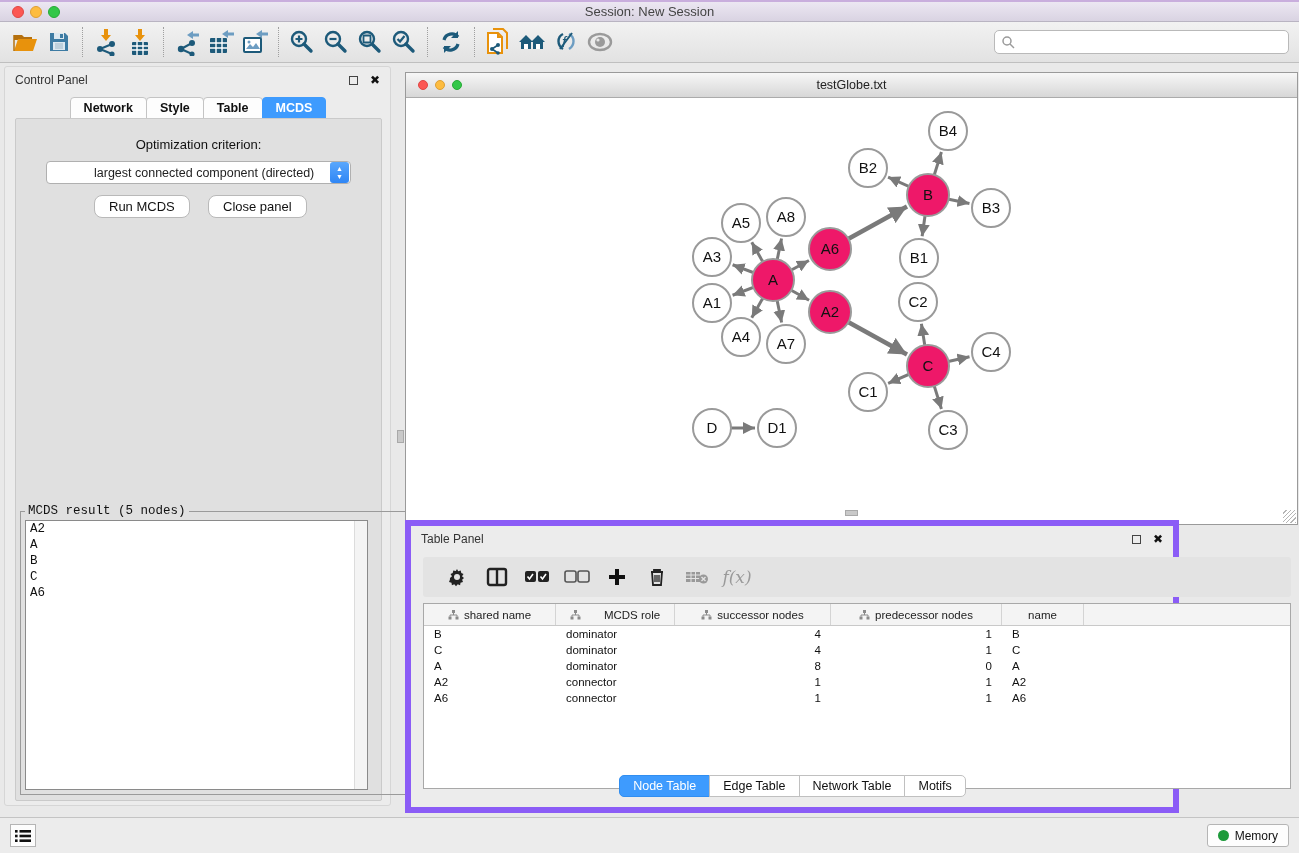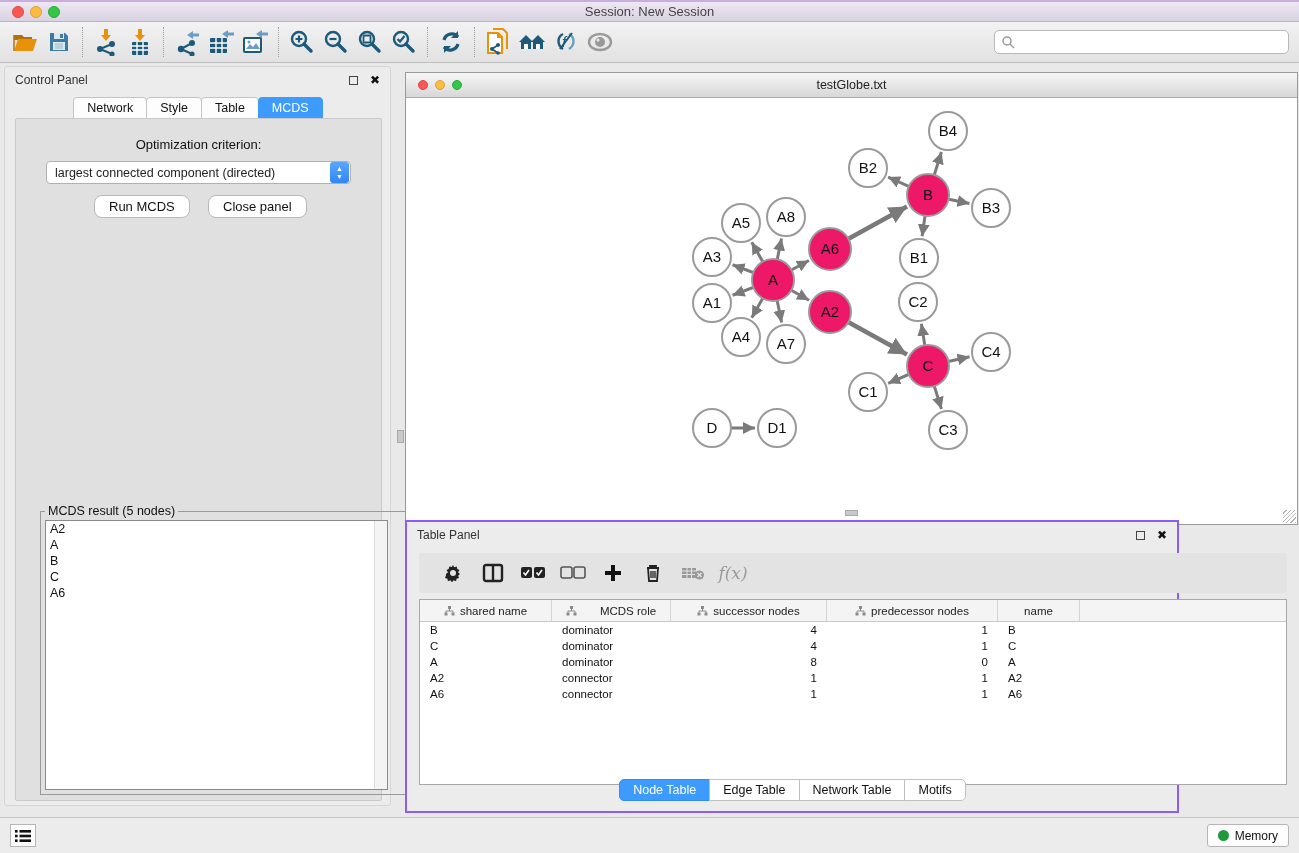--- a/index.html
+++ b/index.html
@@ -22,49 +22,49 @@
   #search-wrap { position:absolute; right:10px; top:8px; width:295px; height:24px; background:#fff; border:1px solid #b9b9b9; border-radius:5px; display:flex; align-items:center; padding:0 6px; }
   #search-input { border:none; outline:none; flex:1; font-size:12px; background:transparent; margin-left:4px; }
 
   
   #control-panel { left:4px; top:66px; width:387px; height:740px; background:#ececec; border:1px solid #d6d6d6; border-radius:3px; }
   .panel-head { height:26px; display:flex; align-items:center; padding:0 10px; }
   .panel-title { font-size:12px; color:#333; flex:1; }
   .float-ico { width:9px; height:9px; border:1.5px solid #444; display:inline-block; margin-right:12px; }
   .close-ico { font-size:12px; color:#111; font-weight:bold; line-height:10px; }
   #cp-tabs { position:absolute; left:0; top:30px; width:100%; display:flex; justify-content:center; }
-  .cp-tab { border:1px solid #c4c4c4; background:#fdfdfd; padding:3px 13px; font-size:12.5px; color:#111; border-radius:4px 4px 0 0; margin-right:-1px; }
+  .cp-tab { border:1px solid #c4c4c4; background:#fdfdfd; padding:3px 13px; font-size:12.5px; color:#111; border-radius:4px 4px 0 0; margin-right:-1px;font-weight:bold; }
   .cp-tab.active { background:#3e9bfe; color:#fff; border-color:#3e9bfe; }
   #cp-content { position:absolute; left:10px; top:51px; width:367px; height:683px; background:#e0e0e0; border:1px solid #cacaca; border-radius:2px; }
   #opt-label { width:100%; text-align:center; margin-top:18px; font-size:13px; color:#111; }
-  #criterion-select { position:absolute; left:30px; top:42px; width:305px; height:23px; background:#fff; border:1px solid #b0b0b0; border-radius:4px; display:flex; align-items:center; }
+  #criterion-select { position:absolute; left:30px; top:42px; width:305px; height:23px; background:#fff; border:1px solid #b0b0b0; border-radius:4px; display:flex; align-items:center;padding-left:39px; }
   #criterion-value { flex:1; font-size:12.5px; padding-left:8px; white-space:nowrap; }
   #criterion-stepper { width:19px; height:21px; background:linear-gradient(#59a7fd,#2f86f5); border-radius:3px; margin-right:1px; color:#fff; font-size:7px; line-height:8px; text-align:center; padding-top:3px; }
   .cp-btn { position:absolute; top:76px; height:23px; background:#fff; border:1px solid #b9b9b9; border-radius:8px; font-size:13px; color:#111; padding:0 14px; line-height:21px; }
   #run-btn { left:78px; }
   #close-btn { left:192px; }
-  #mcds-fieldset { position:absolute; left:24px; top:392px; width:392px; height:284px; border:1px solid #9a9a9a; }
+  #mcds-fieldset { position:absolute; left:4px; top:392px; width:392px; height:284px; border:1px solid #9a9a9a;font-family:Liberation Mono, monospace; }
   #mcds-legend { position:absolute; top:-8px; left:4px; background:#e0e0e0; padding:0 3px; font-size:12.5px; color:#111; }
   #mcds-list { position:absolute; left:4px; top:8px; width:343px; height:270px; background:#fff; border:1px solid #8a8a8a; overflow:hidden; }
   #mcds-scroll { position:absolute; right:0; top:0; width:13px; height:100%; background:#f4f4f4; border-left:1px solid #dcdcdc; }
   .mcds-item { font-size:12.5px; padding:1px 4px; color:#111; }
 
   
   #net-frame { left:405px; top:72px; width:893px; height:453px; background:#fff; border:1px solid #9a9a9a; }
   #net-titlebar { height:25px; background:linear-gradient(#f7f7f7,#d7d7d7); border-bottom:1px solid #ababab; position:relative; }
   .tl2 { width:10px; height:10px; border-radius:50%; position:absolute; top:7px; }
   #net-title { width:100%; text-align:center; line-height:24px; font-size:12.5px; color:#222; }
   #net-canvas { position:absolute; left:0; top:26px; width:891px; height:425px; background:#fff; }
   #net-grip { position:absolute; right:1px; bottom:1px; width:13px; height:13px;
      background:repeating-linear-gradient(135deg,transparent 0 2px,#b5b5b5 2px 3px); }
   #splitter-knob-v { left:397px; top:430px; width:7px; height:13px; background:#c9c9c9; border:1px solid #a9a9a9; }
   #splitter-knob-h { left:845px; top:510px; width:13px; height:6px; background:#c9c9c9; border:1px solid #a9a9a9; }
 
   
-  #table-panel { left:405px; top:520px; width:774px; height:293px; background:#ececec; border:2px solid #8b5cf6; }
+  #table-panel { left:405px; top:520px; width:774px; height:293px; background:#ececec; border:6px solid #8b5cf6; }
   #tp-toolbar { position:absolute; left:12px; top:31px; width:868px; height:40px; background:#e3e3e3; border-radius:3px; display:flex; align-items:center; padding-left:14px; }
   .tp-ico { width:40px; display:flex; align-items:center; justify-content:center; }
   #fx-label { font-family:"DejaVu Serif",serif; font-style:italic; font-size:17px; color:#9a9a9a; }
   #node-table { position:absolute; left:12px; top:77px; width:868px; height:186px; background:#fff; border:1px solid #a8a8a8; overflow:hidden; }
   #nt-header { display:flex; height:22px; background:#f4f4f4; border-bottom:1px solid #c9c9c9; }
   .nt-hcell { display:flex; align-items:center; justify-content:center; gap:5px; border-right:1px solid #d4d4d4; font-size:11.5px; color:#222; }
   .nt-row { display:flex; height:16px; align-items:center; }
   .nt-cell { font-size:11.5px; color:#111; padding:0 10px; white-space:nowrap; }
   .num { text-align:right; }
   #tp-tabs { position:absolute; left:0; bottom:10px; width:100%; display:flex; justify-content:center; }

